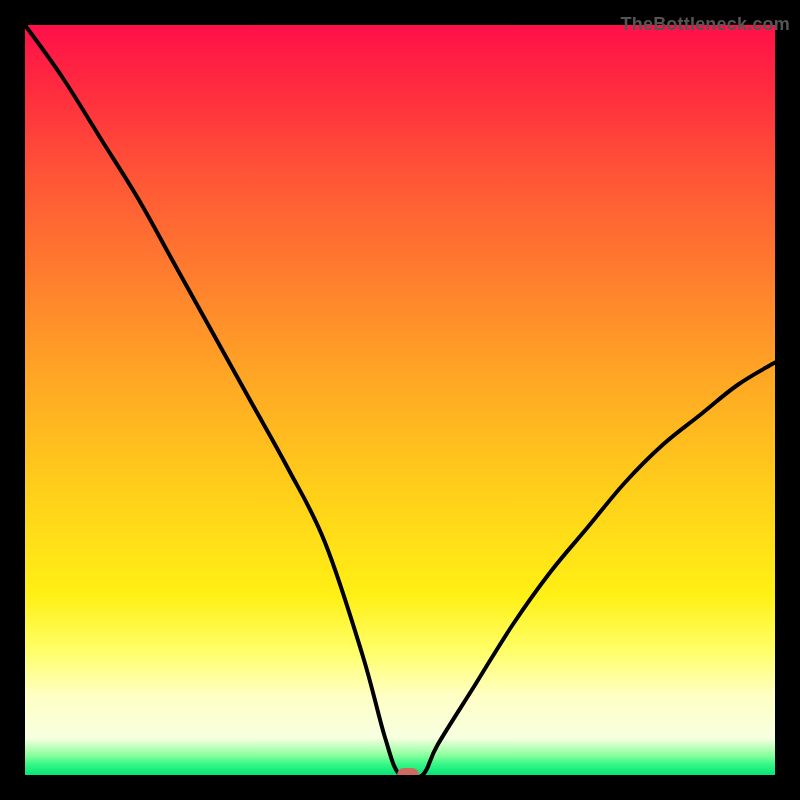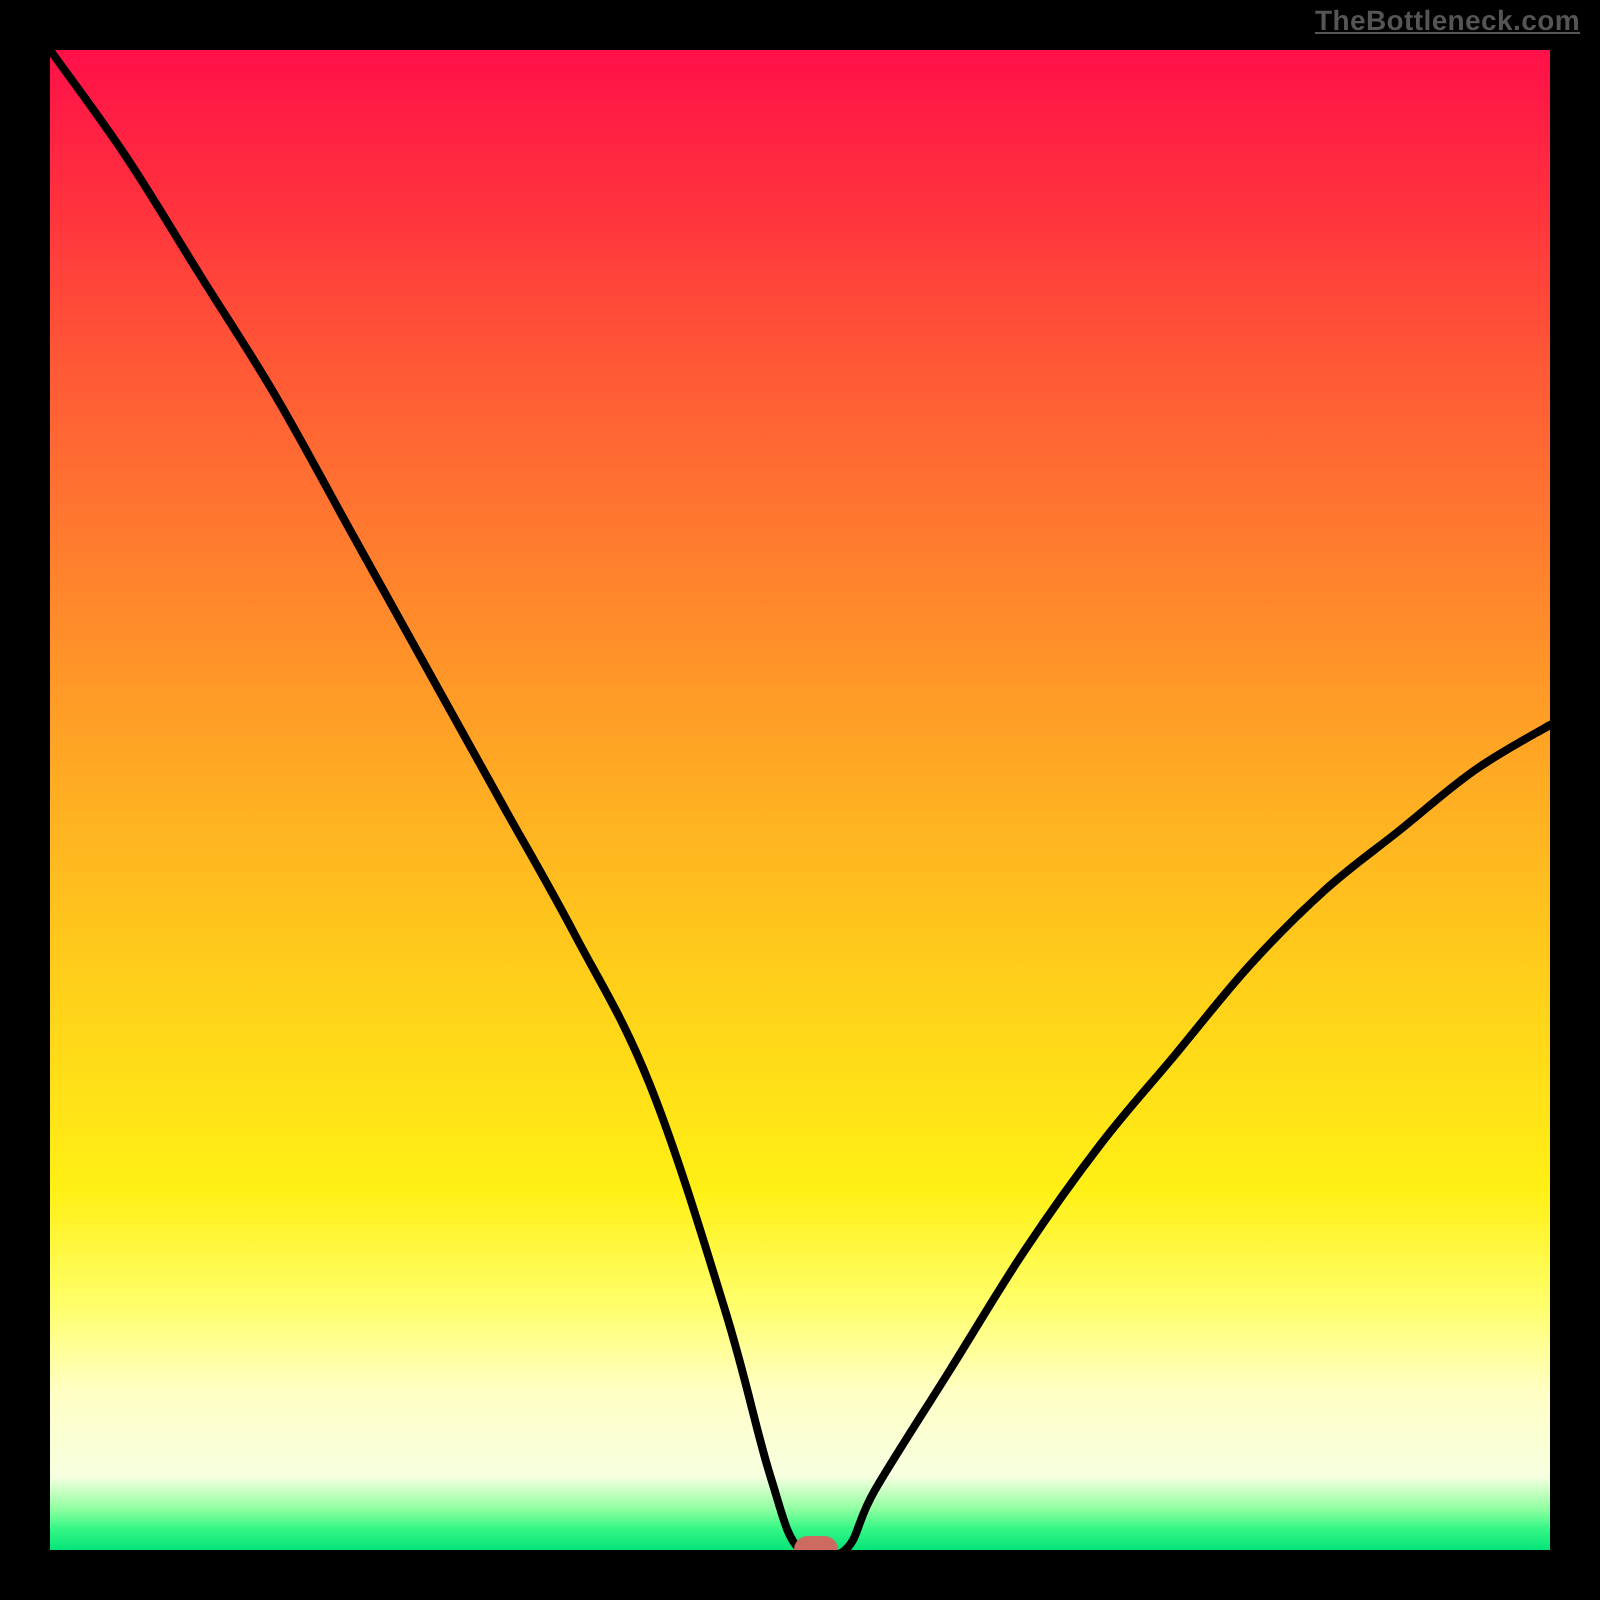--- a/index.html
+++ b/index.html
@@ -12,28 +12,27 @@
     overflow: hidden;
   }
   .frame {
     position: relative;
     width: 800px;
     height: 800px;
     background: #000;
   }
   .attribution {
     position: absolute;
-    top: 2px;
+    top: 14px;
     right: 10px;
     color: #555;
-    font-size: 14px;
+    font-size: 18px;
     font-weight: 600;
     letter-spacing: 0.2px;
     z-index: 3;
-    text-decoration: underline;
   }
   .plot {
     position: absolute;
     left: 25px;
     top: 25px;
     width: 750px;
     height: 750px;
     overflow: hidden;
   }
   .gradient-main {

